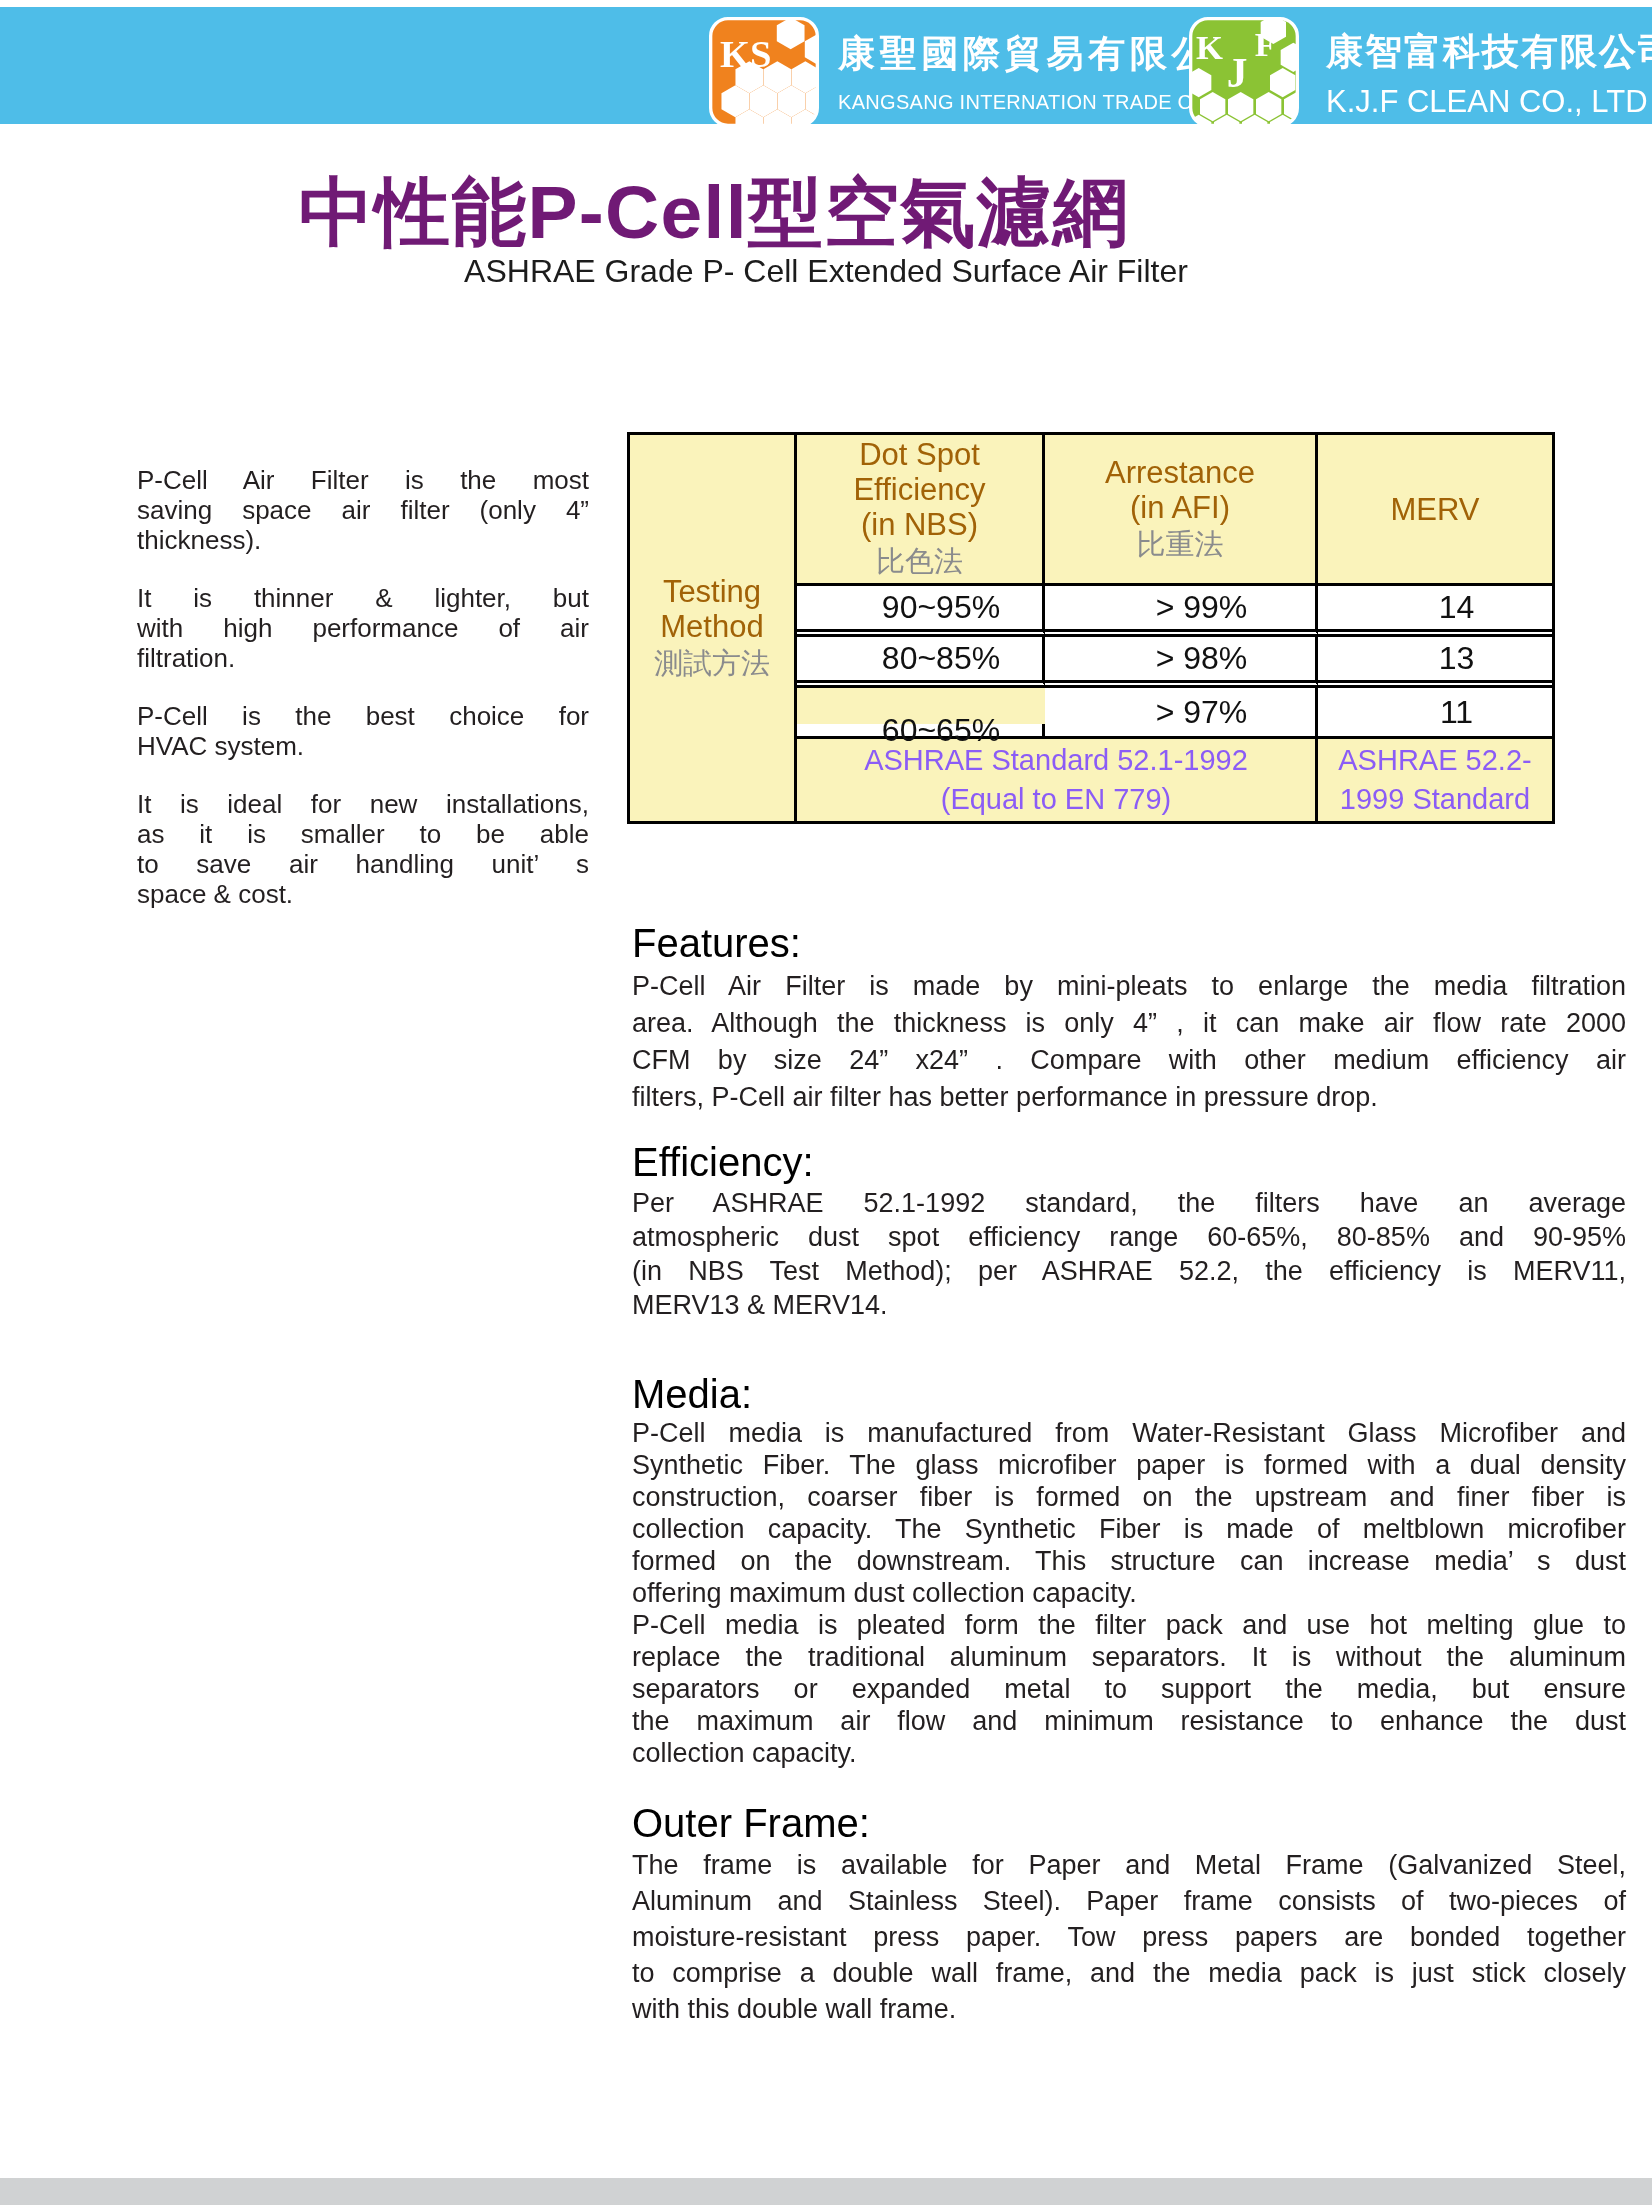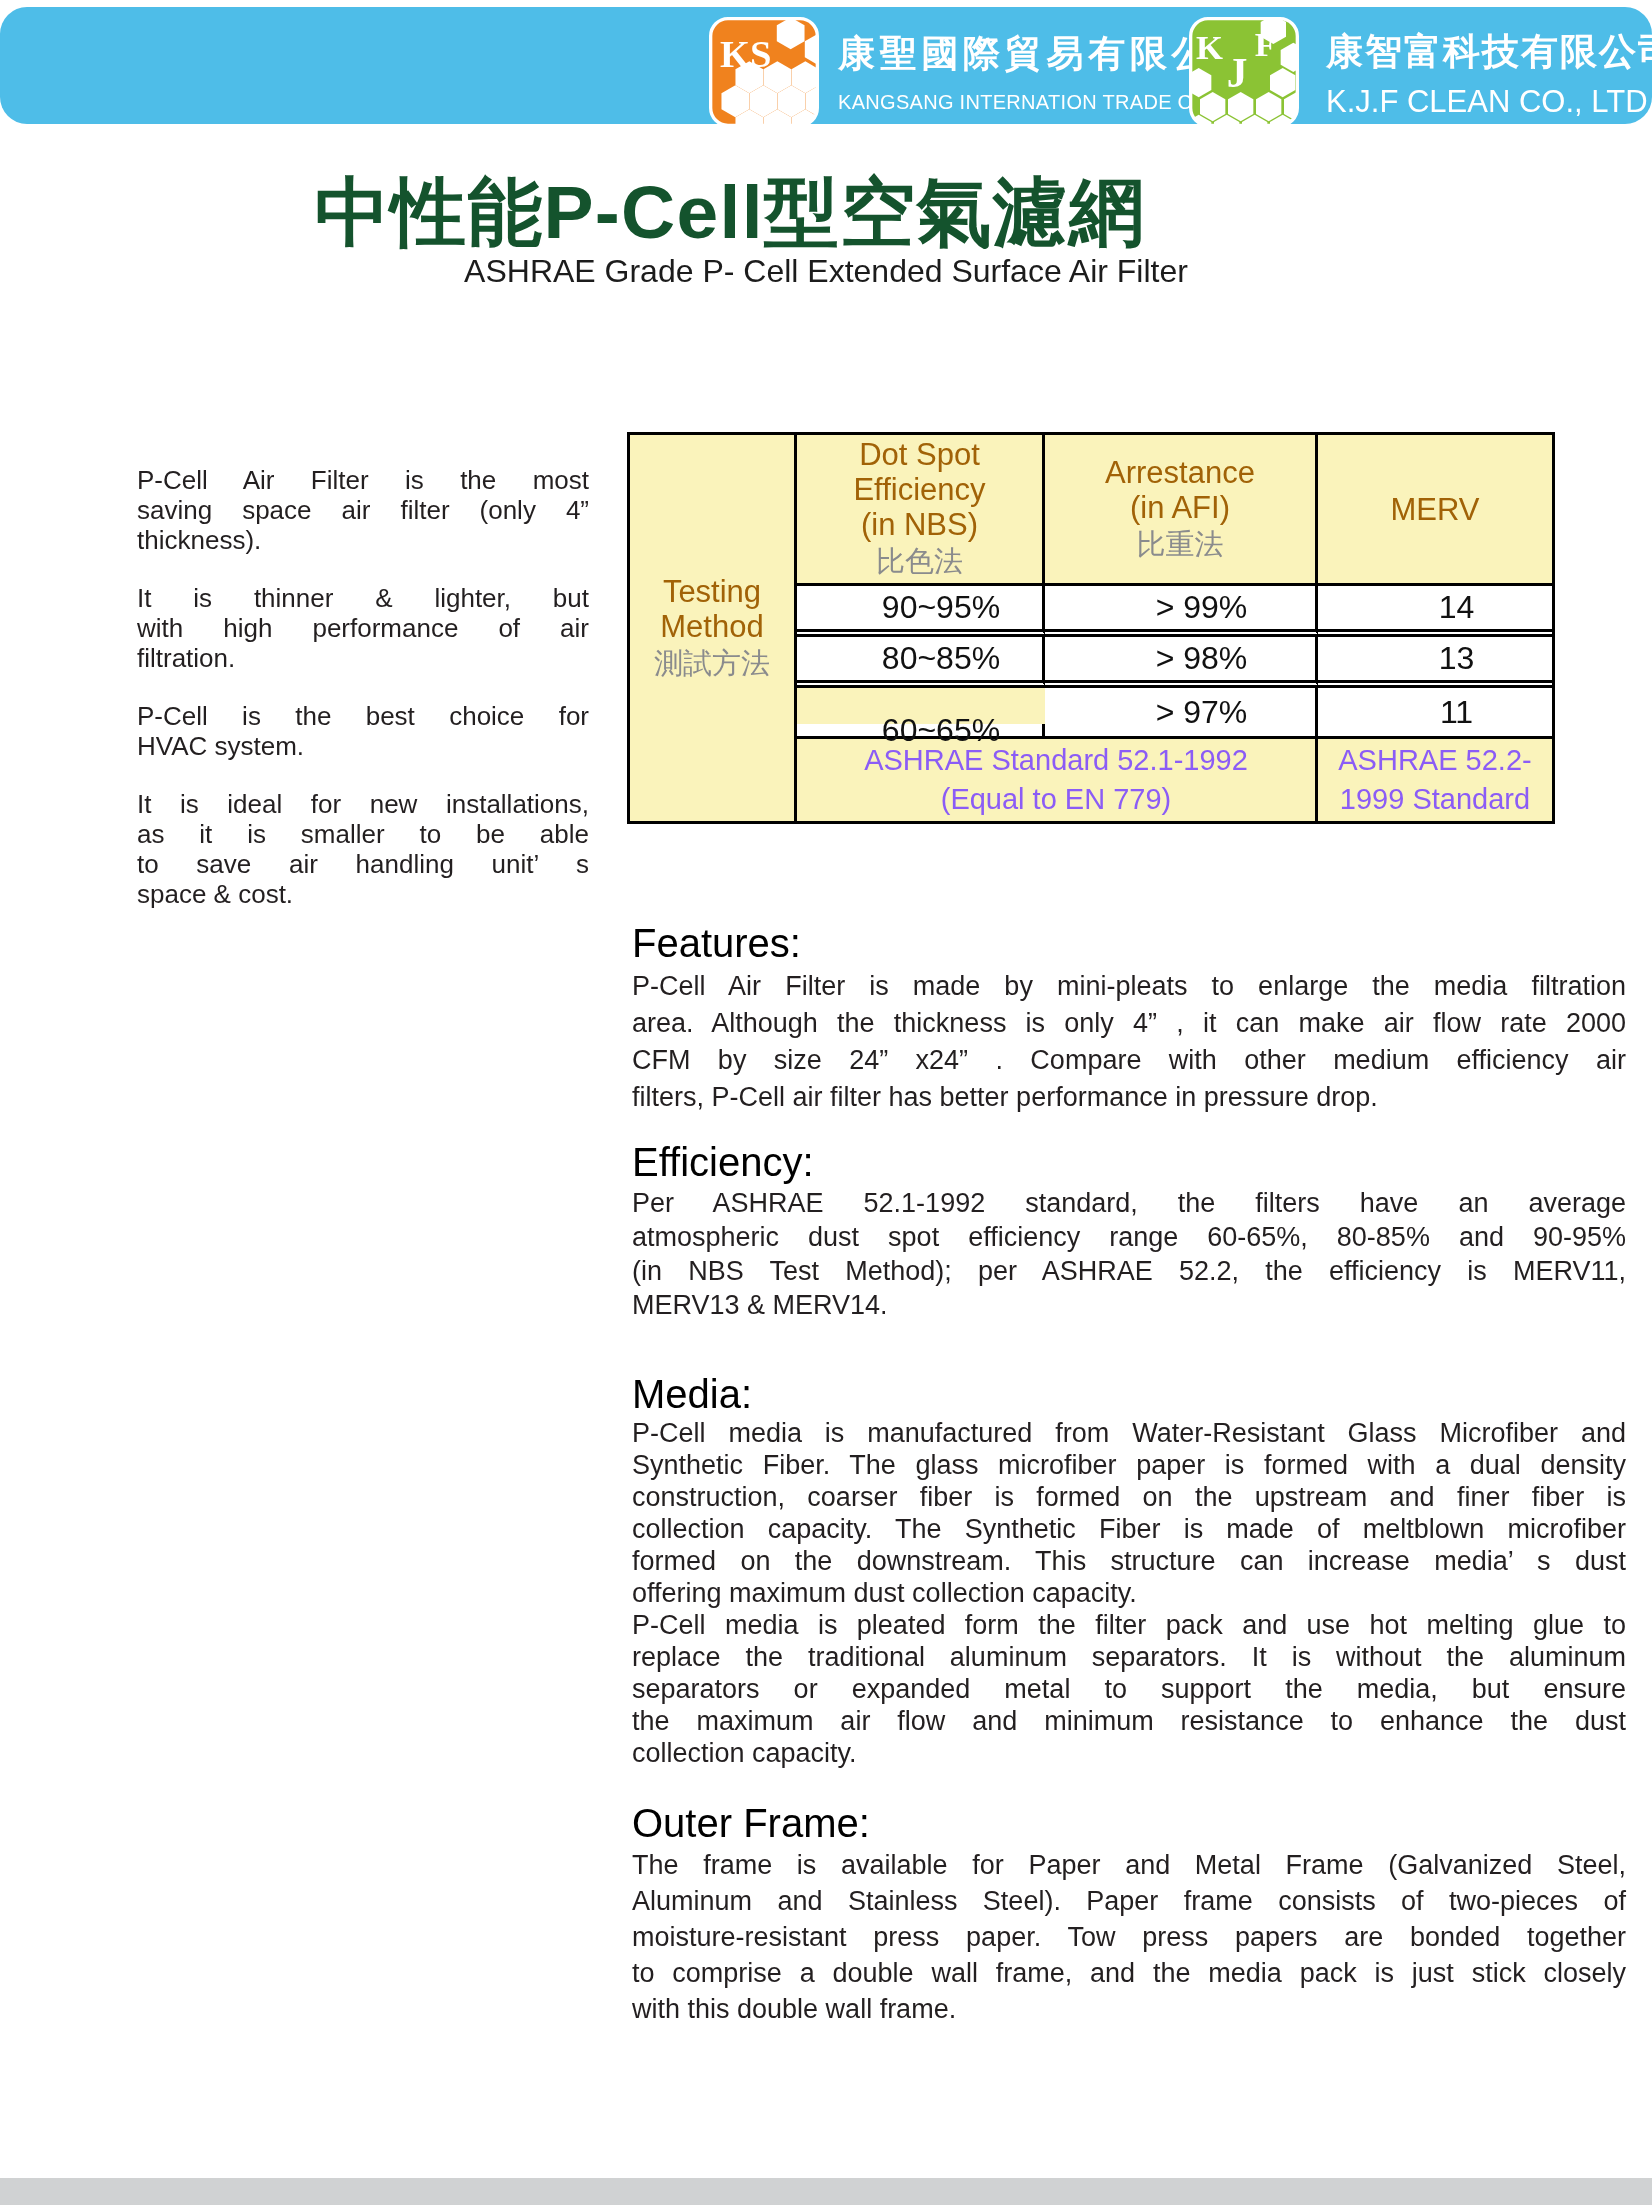--- a/index.html
+++ b/index.html
@@ -1,32 +1,32 @@
 <!DOCTYPE html>
 <html style="font-size:10.7px"><head>
 <meta charset="utf-8">
 <style>
   html,body{margin:0;padding:0;background:#ffffff;}
   .page{position:relative;width:1652px;height:2205px;background:#ffffff;overflow:hidden;
         font-family:"Liberation Sans","DejaVu Sans",sans-serif;color:#231F20;}
 
   
-  .topbar{position:absolute;left:0;top:6.7px;width:1652px;height:117px;background:#4EBDE8;border-radius:27px;}
+  .topbar{position:absolute;left:0;top:6.7px;width:1652px;height:117px;background:#4EBDE8;}
   .logo{position:absolute;top:9.3px;width:112px;height:112px;}
   .logo-ks{left:708px;}
   .logo-kjf{left:1188px;}
   .co{position:absolute;color:#ffffff;white-space:nowrap;}
   .ks-zh{left:838px;top:22.7px;font-size:37px;letter-spacing:4.7px;font-weight:bold;}
   .ks-en{left:838px;top:84px;font-size:20px;letter-spacing:0.3px;}
   .kjf-zh{left:1326px;top:20px;font-size:37px;letter-spacing:2px;font-weight:bold;}
   .kjf-en{left:1326px;top:77px;font-size:31px;}
 
   
   .title-zh{position:absolute;left:0;top:163px;width:1428px;text-align:center;
-            font-size:75px;font-weight:bold;color:#14532d;letter-spacing:1.3px;padding-left:16px;}
+            font-size:75px;font-weight:bold;color:#701a75;letter-spacing:1.3px;}
   .title-en{position:absolute;left:0;top:253px;width:1652px;text-align:center;
             font-size:32px;color:#1c1c1c;}
 
   
   .just{text-align:justify;text-align-last:justify;white-space:nowrap;}
   .last{text-align:left;text-align-last:left;white-space:nowrap;}
 
   
   .intro{position:absolute;left:137px;top:437px;width:452px;font-size:26px;line-height:30px;}
   .intro p{margin:0 0 28px 0;}

